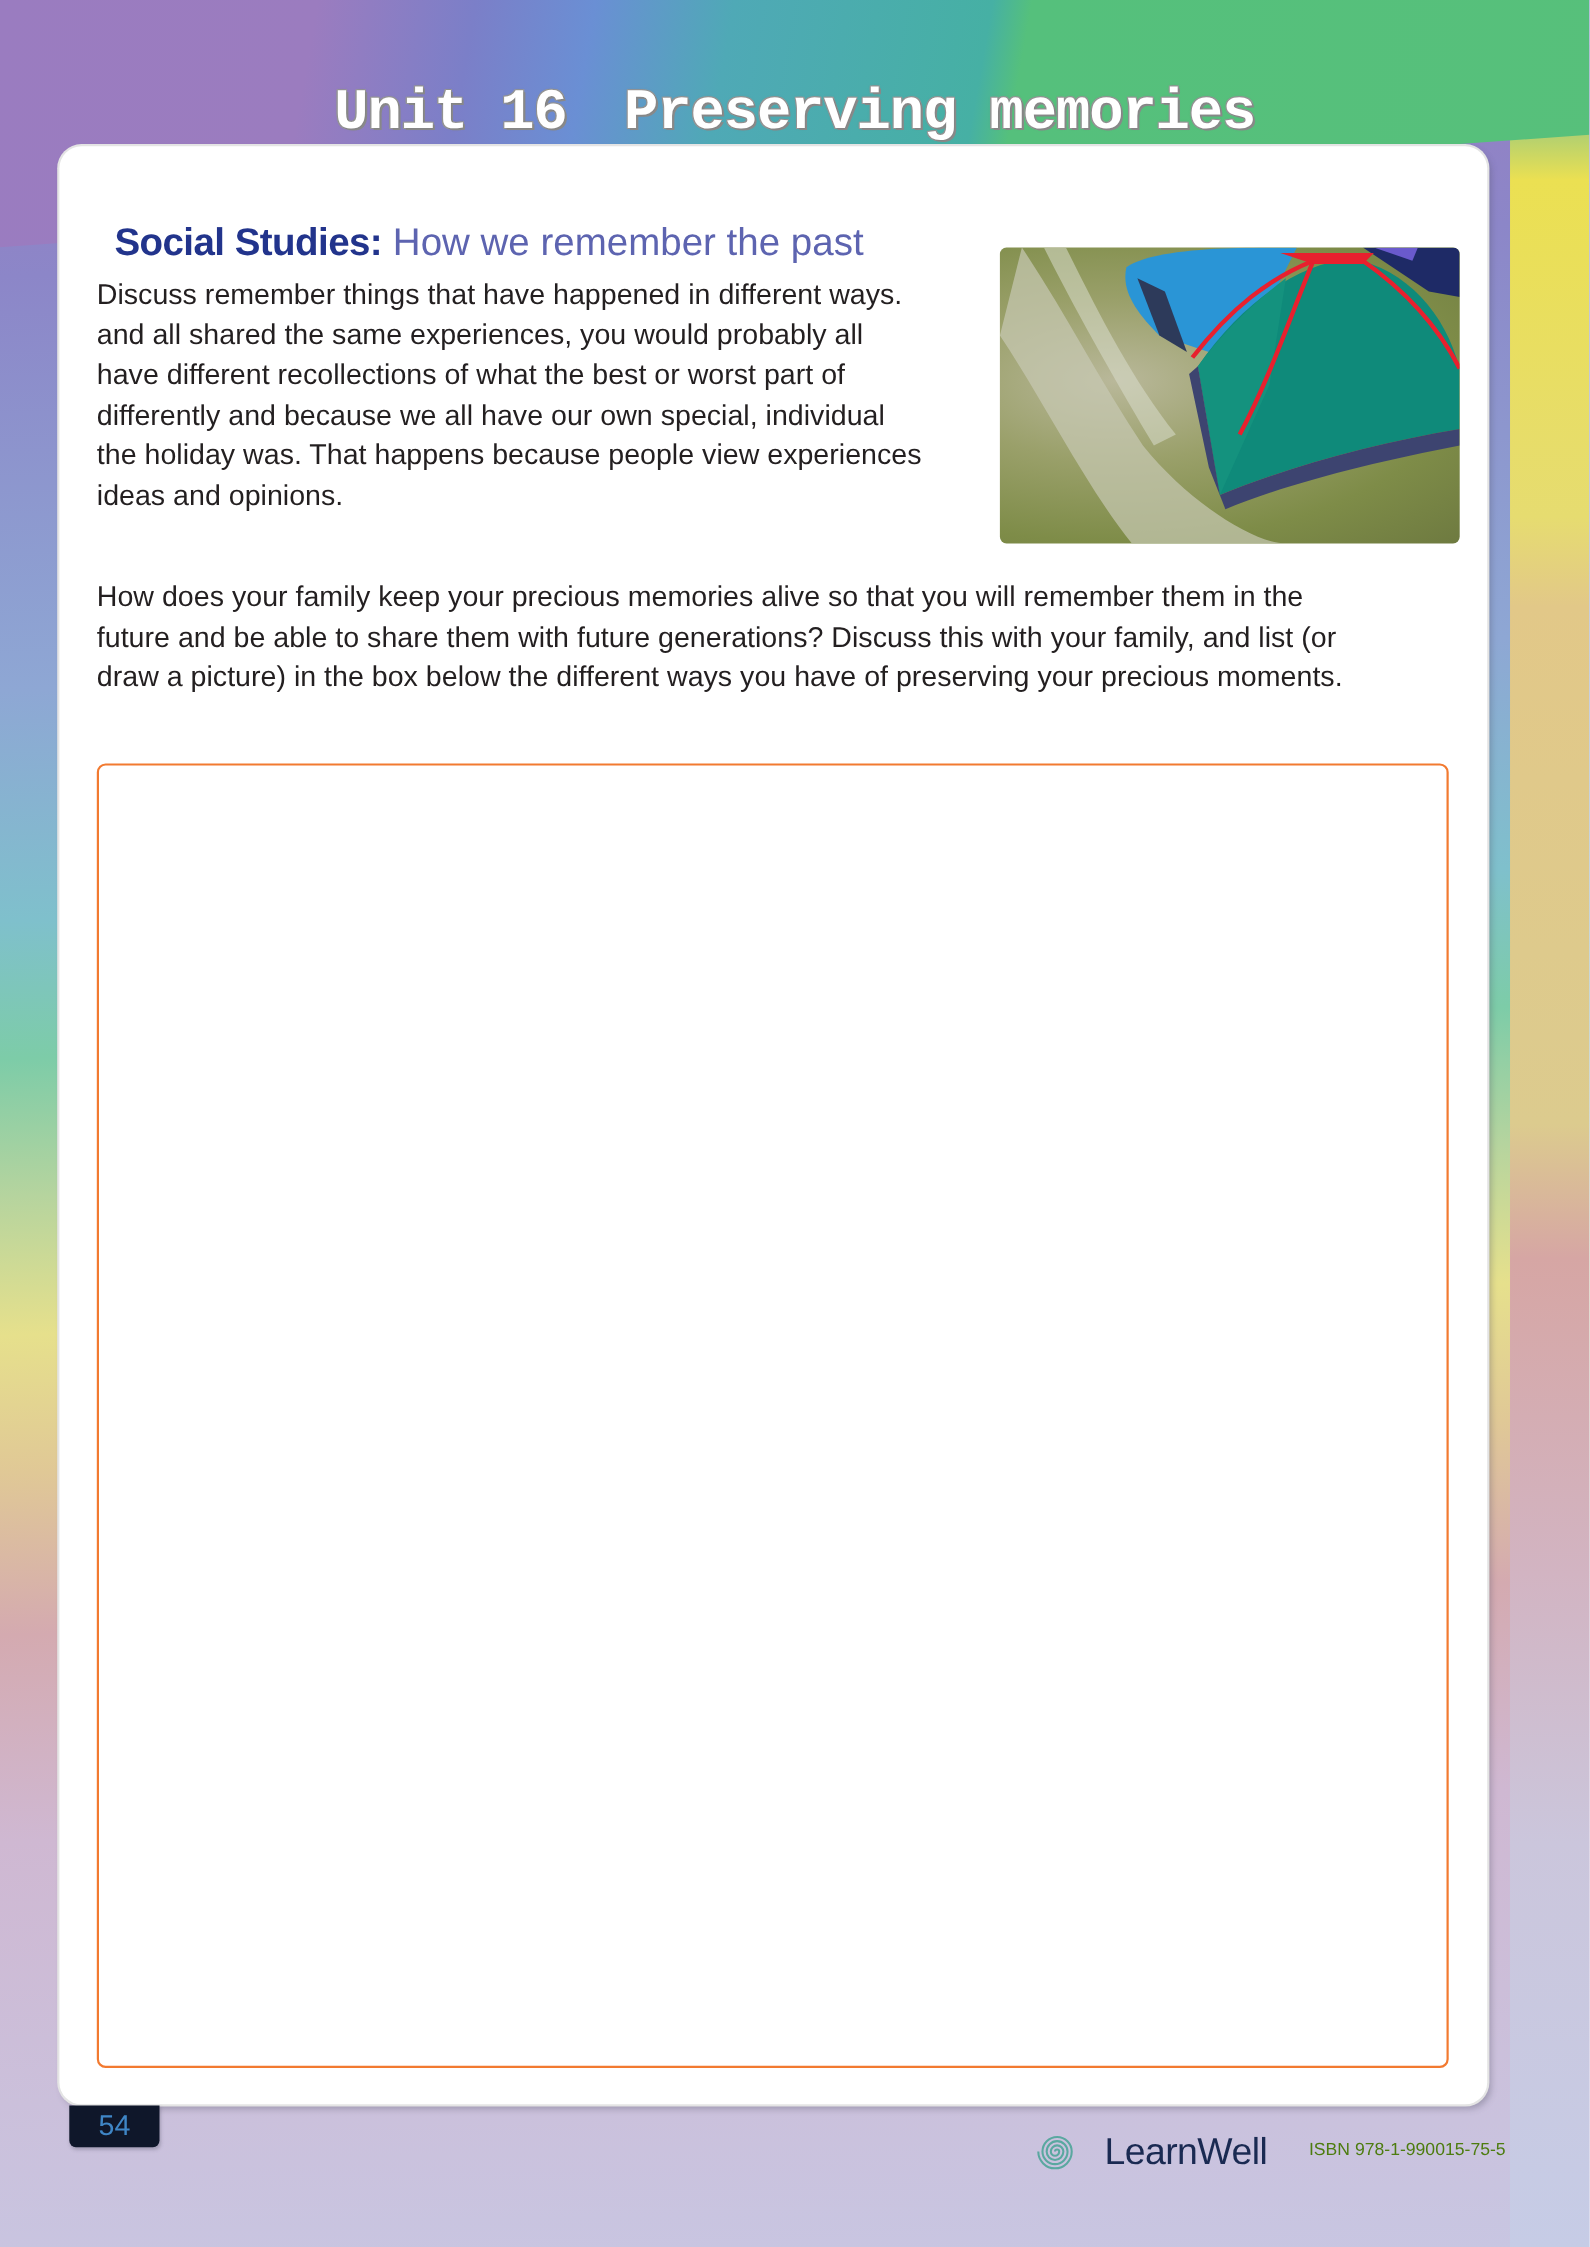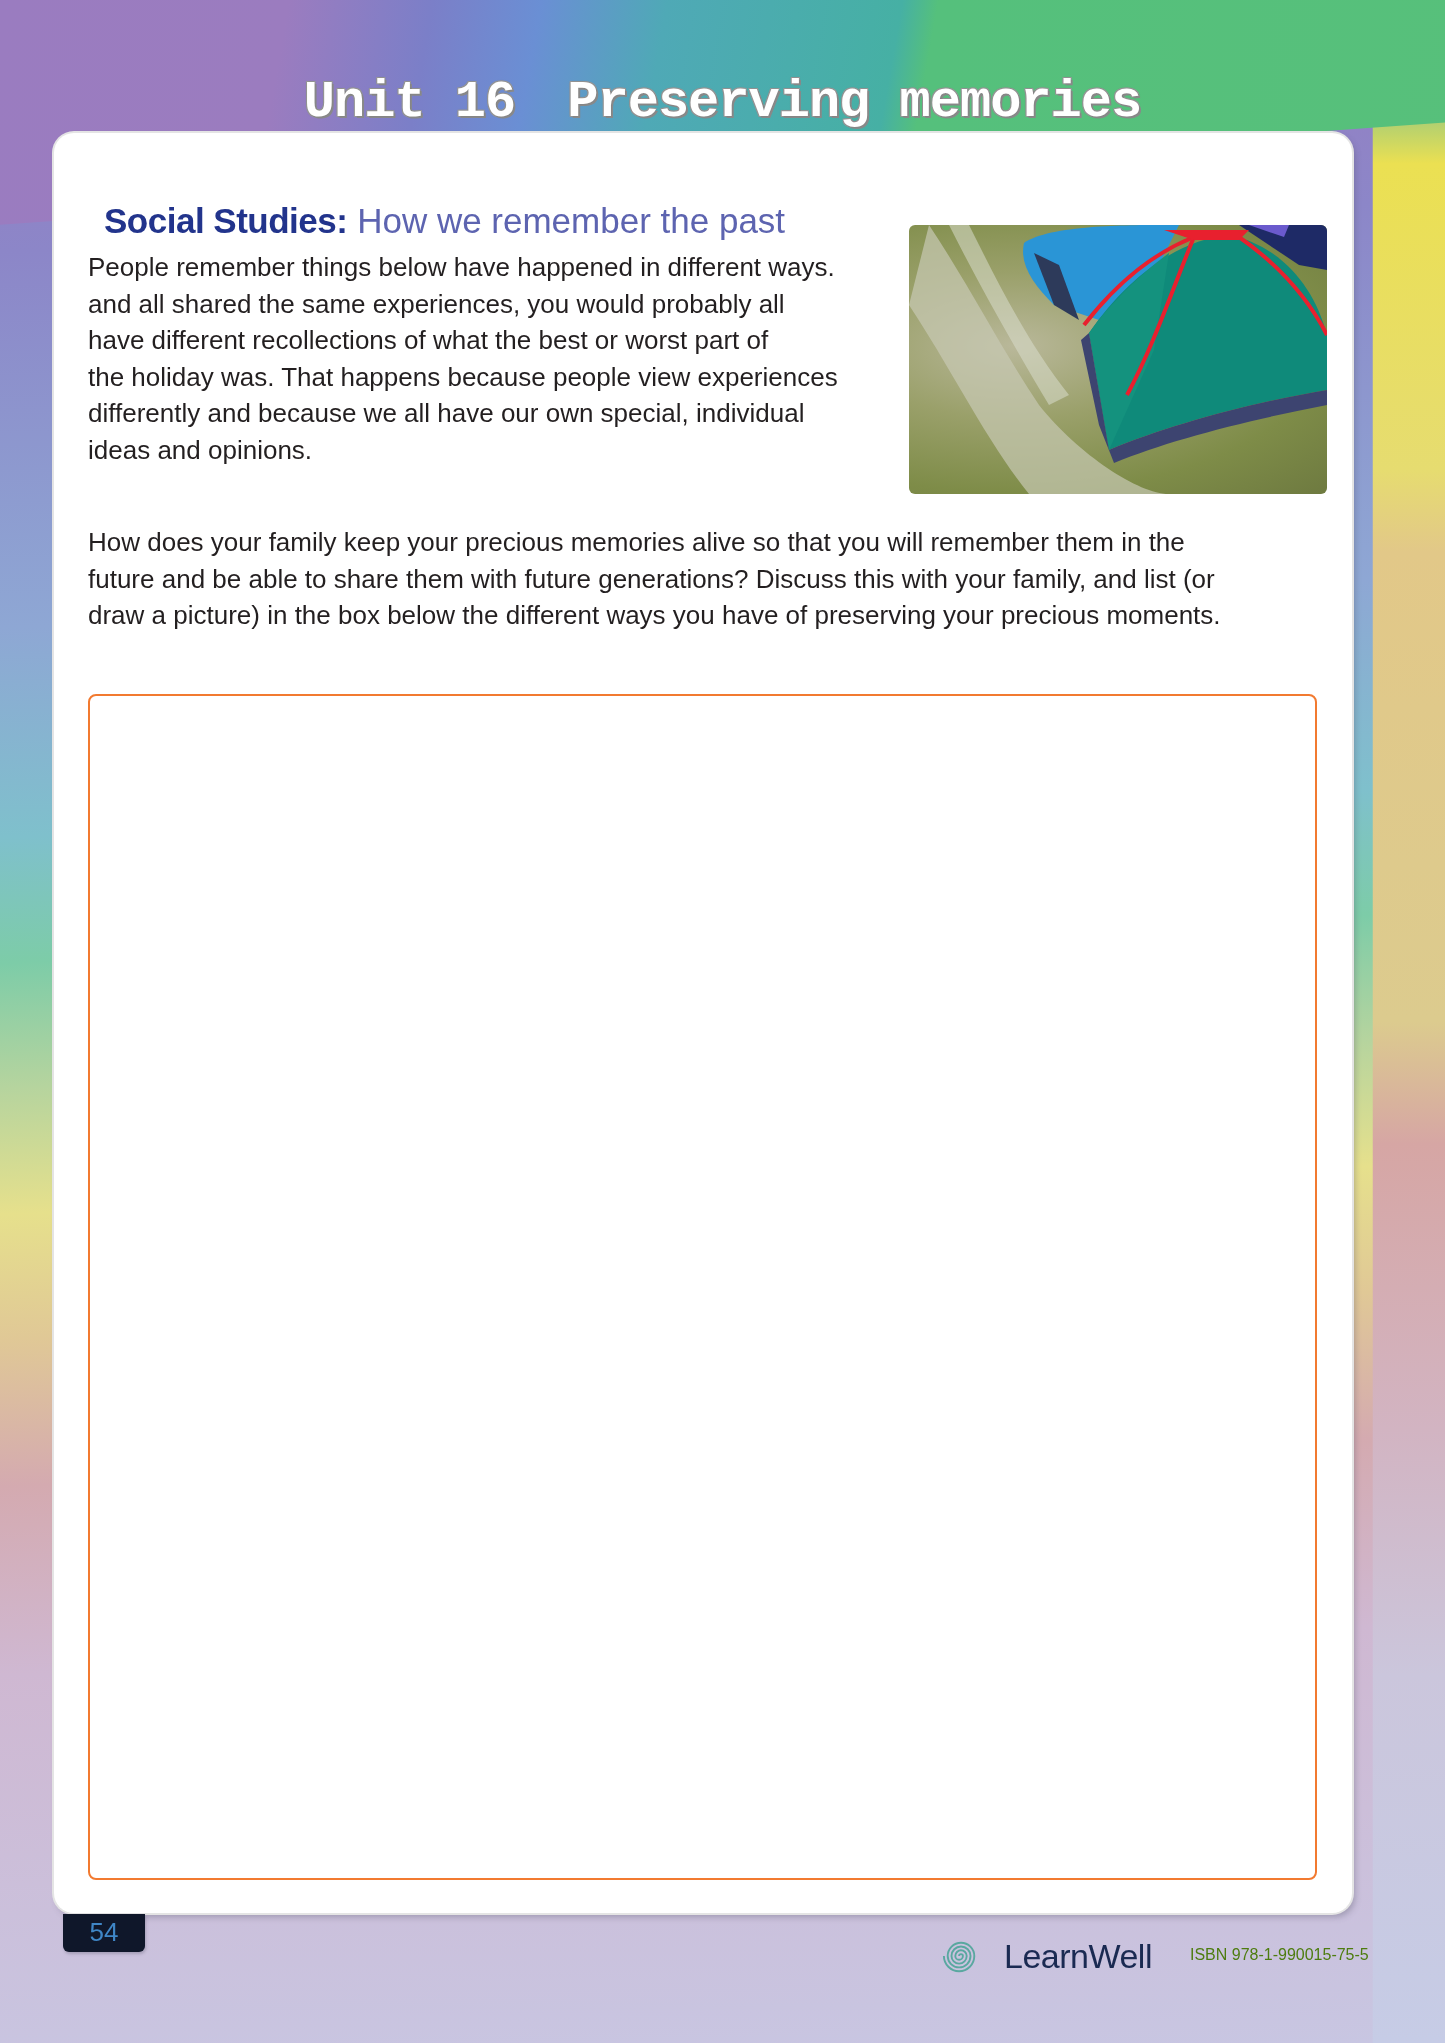--- a/index.html
+++ b/index.html
@@ -110,25 +110,25 @@
   <span>Unit 16</span><span class="gap"></span><span>Preserving memories</span>
 </h1>
 
 <div class="card">
   <h2 class="section-heading">
     <span class="subject">Social Studies:</span>
     <span class="topic">How we remember the past</span>
   </h2>
 
   <p class="intro">
-    <span>People remember things below have happened in different ways.</span>
+    <span>Discuss remember things that have happened in different ways.</span>
     <span>and all shared the same experiences, you would probably all</span>
     <span>have different recollections of what the best or worst part of</span>
+    <span>differently and because we all have our own special, individual</span>
     <span>the holiday was. That happens because people view experiences</span>
-    <span>differently and because we all have our own special, individual</span>
     <span>ideas and opinions.</span>
   </p>
 
   <div class="photo" role="img" aria-label="Tents on wet grass">
     <svg viewBox="0 0 418 269" preserveAspectRatio="none">
 
       <path d="M20 0 C60 60 90 120 130 180 C170 230 230 269 260 269 L120 269 C80 220 40 140 0 80 Z" fill="#c7c9b4" opacity="0.7"></path>
       <path d="M60 0 C90 60 120 120 160 170 L140 180 C110 130 70 60 40 0 Z" fill="#d9dccc" opacity="0.55"></path>
 
       <path d="M115 18 C140 0 220 0 255 0 L270 0 L250 40 L190 95 L145 80 C125 60 110 40 115 18 Z" fill="#2a95d6"></path>

